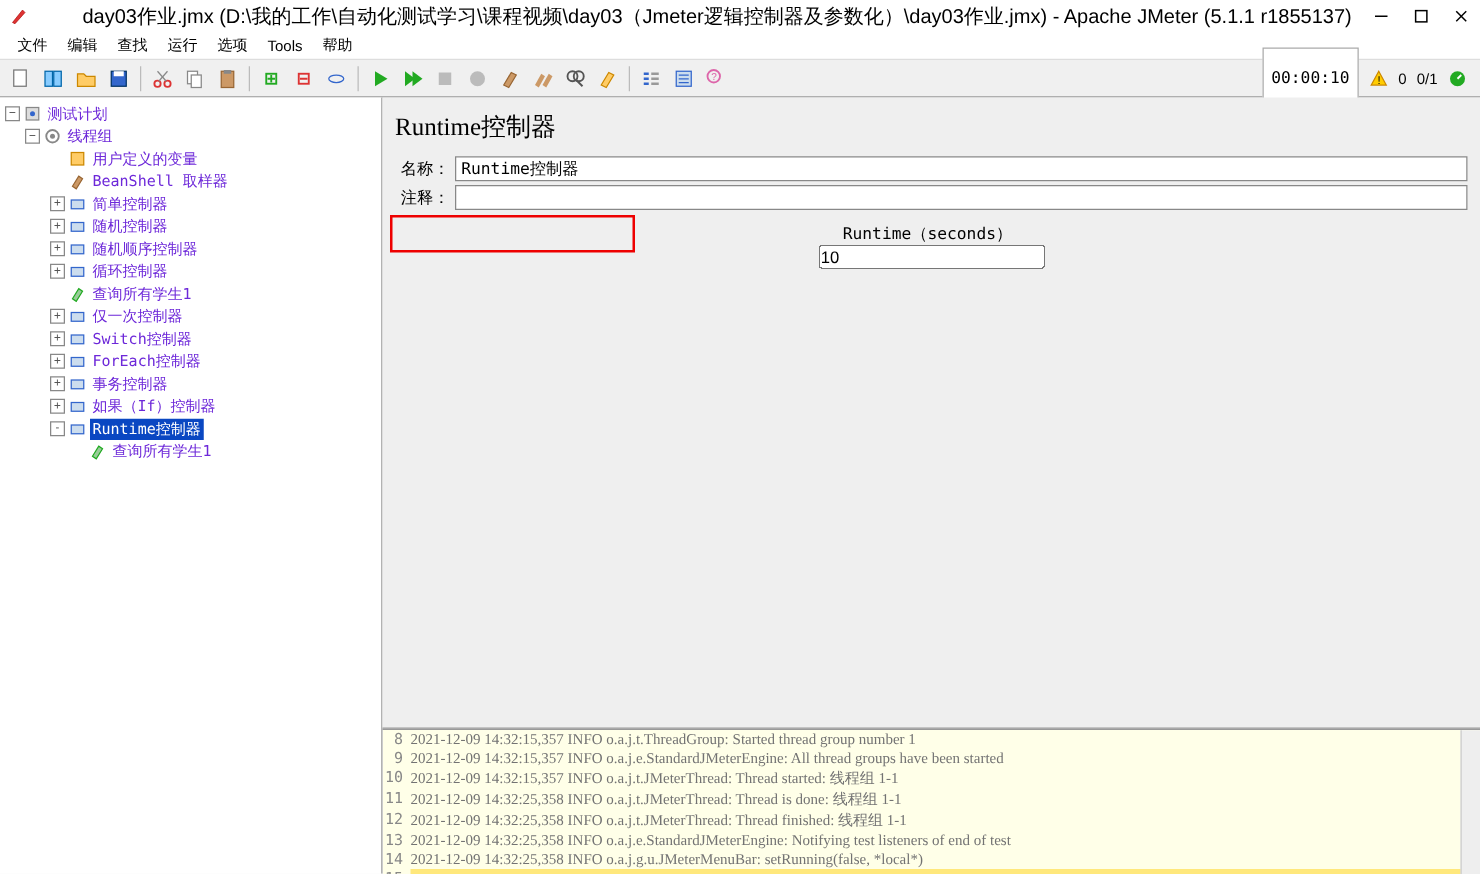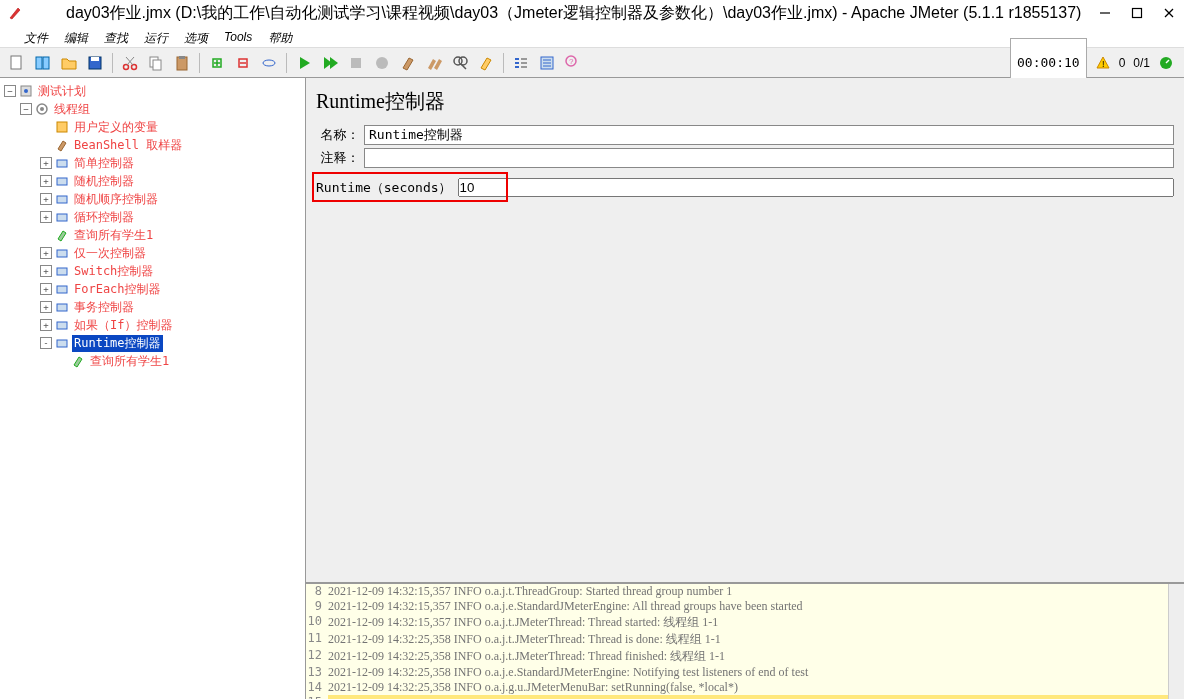--- a/index.html
+++ b/index.html
@@ -2,46 +2,46 @@
 <html><head>
 <meta charset="utf-8">
 <style>
 * { box-sizing: border-box; margin: 0; padding: 0; }
 body { font-family: "Microsoft YaHei", SimSun, sans-serif; font-size: 12px; background: #fff; width: 1184px; height: 699px; overflow: hidden; display: flex; flex-direction: column; }
 .titlebar { display: flex; align-items: center; height: 26px; padding: 0 8px; background: #fff; }
 .titlebar .feather { width: 14px; height: 14px; margin-right: 6px; }
 .titlebar .title { flex: 1; font-size: 16px; color: #000; margin-left: 38px; }
 .winbtns { display: flex; gap: 18px; align-items: center; }
 .winbtn { width: 14px; height: 14px; display: flex; align-items: center; justify-content: center; }
-.menubar { display: flex; gap: 4px; padding: 2px 18px; height: 22px; align-items: flex-start; border-bottom: 1px solid #ddd; font-style: italic; }
+.menubar { display: flex; gap: 4px; padding: 2px 8px; height: 22px; align-items: center; border-bottom: 1px solid #ddd; }
 .menuitem { padding: 2px 6px; font-size: 12px; color: #000; cursor: default; }
 .toolbar { display: flex; align-items: center; height: 30px; padding: 2px 4px; border-bottom: 1px solid #999; background: #f0f0f0; }
 .tbtn { width: 24px; height: 24px; margin: 0 1px; display: flex; align-items: center; justify-content: center; border: 1px solid transparent; border-radius: 2px; }
 .tsep { width: 1px; height: 20px; background: #bbb; margin: 0 4px; }
 .toolbar-right { margin-left: auto; display: flex; align-items: center; gap: 8px; padding-right: 6px; }
 .timer { font-family: monospace; font-size: 13px; border: 1px solid #aaa; padding: 16px 6px; background: #fff; }
 .counter { font-size: 12px; }
 .main { flex: 1; display: flex; min-height: 0; }
 .tree-pane { width: 306px; border-right: 1px solid #999; overflow: auto; background: #fff; padding: 4px 0; }
 .tree .row { display: flex; align-items: center; height: 18px; font-size: 12px; font-family: SimSun, monospace; }
 .tree .indent { display: inline-block; }
 .tree .toggle { width: 12px; height: 12px; border: 1px solid #888; display: inline-flex; align-items: center; justify-content: center; font-size: 9px; line-height: 1; margin-right: 2px; color: #555; background: #fff; }
 .tree .toggle.empty { border: none; }
 .tree .icon { width: 16px; height: 14px; display: inline-flex; align-items: center; justify-content: center; margin-right: 2px; }
-.tree .label { padding: 0 2px; color: #ef4444; }
+.tree .label { padding: 0 2px; color: #6d28d9; }
 .tree .label.sel { background: #0a47c2; color: #fff; }
 .center-right { flex: 1; display: flex; flex-direction: column; min-width: 0; }
 .editor { flex: 1; background: #efefef; border-bottom: 1px solid #999; overflow: auto; padding: 6px; }
 .editor h2 { font-family: SimSun, serif; font-weight: normal; font-size: 20px; margin: 4px 4px 10px 4px; color: #000; }
 .field { display: flex; align-items: center; margin: 3px 4px; }
 .field .flabel { width: 48px; font-family: SimSun, monospace; font-size: 13px; color: #000; text-align: center; }
 .field .finput { flex: 1; border: 1px solid #888; height: 20px; background: #fff; padding: 0 4px; font-family: SimSun, monospace; font-size: 13px; }
 .runtime-wrap { position: relative; margin: 10px 4px 4px 4px; }
 .runtime-wrap .box { position: absolute; left: -4px; top: -6px; width: 196px; height: 30px; border: 2px solid #e00; pointer-events: none; }
-.runtime-wrap .inner { display: flex; align-items: center; }
+.runtime-wrap .inner { display: flex; align-items: center; flex-direction: column; }
 .log-pane { height: 116px; border-top: 1px solid #999; background: #ffffe8; overflow: auto; font-family: Consolas, monospace; font-size: 12px; position: relative; }
 .log-line { display: flex; }
 .log-line .ln { width: 22px; text-align: right; color: #888; padding-right: 6px; user-select: none; }
 .log-line .txt { flex: 1; white-space: pre; color: #737373; font-family: Liberation Serif, serif; }
 .log-line.hl .txt { background: #ffe87c; }
 .log-scroll { position: absolute; right: 0; top: 0; bottom: 0; width: 16px; background: #eee; border-left: 1px solid #ccc; }
 svg { display: block; }
 </style>
 </head>
 <body>

